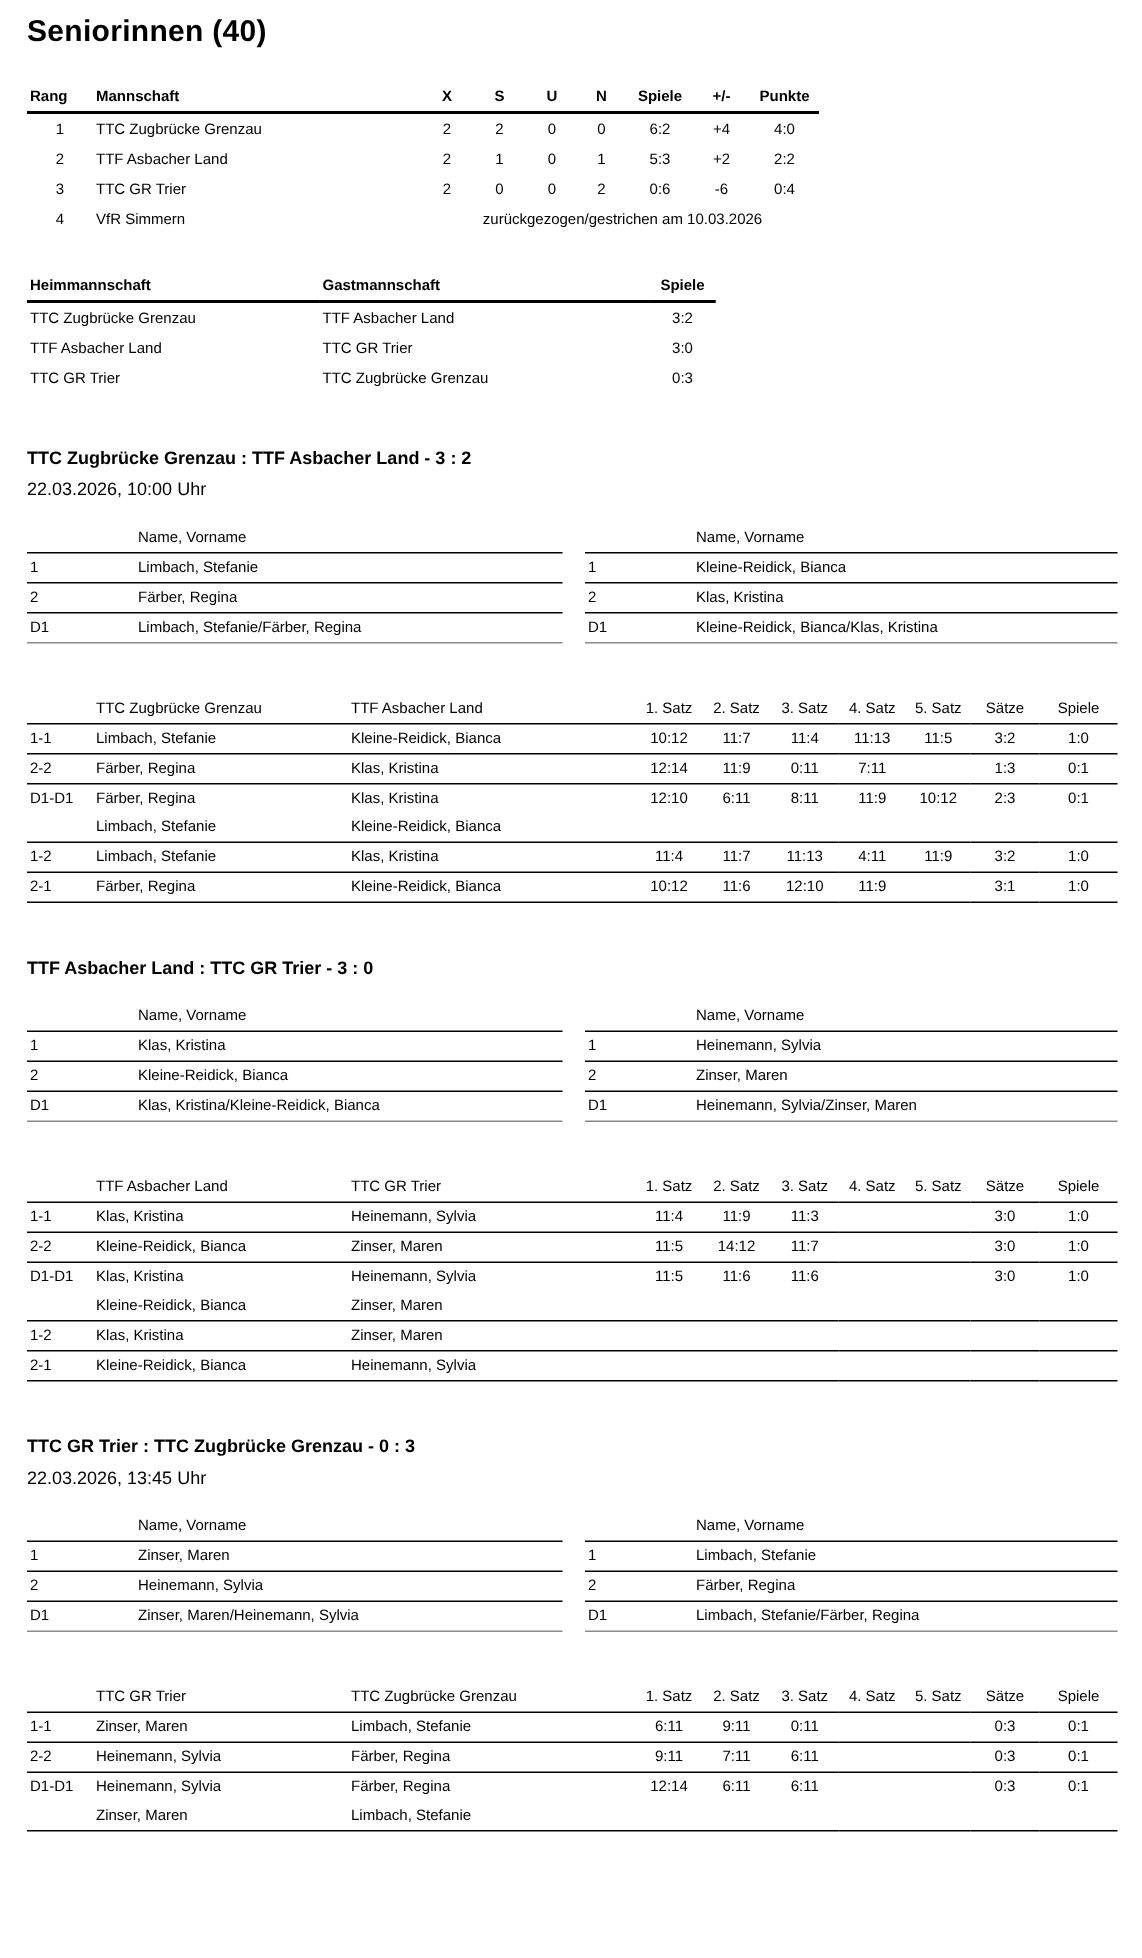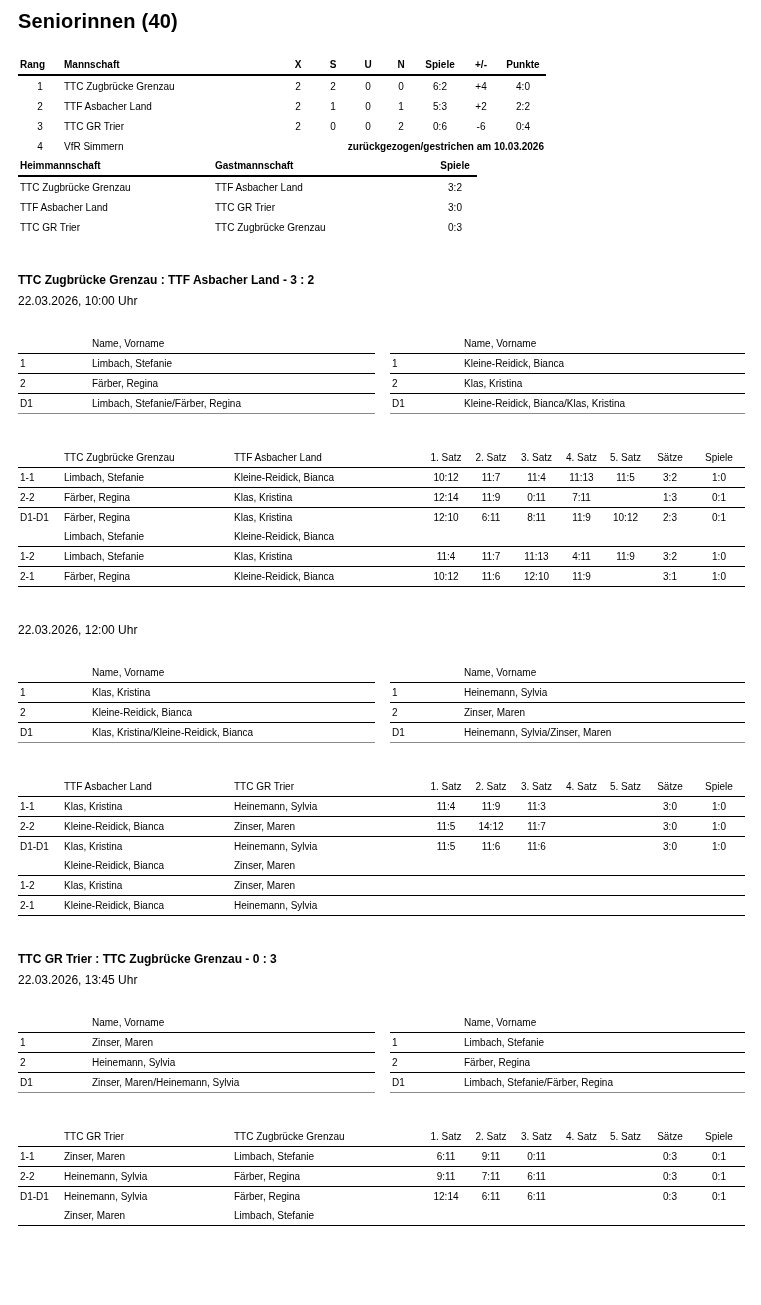--- a/index.html
+++ b/index.html
@@ -15,34 +15,34 @@
 
   table { border-collapse: collapse; table-layout: fixed; font-size: 10px; }
   td, th { padding: 3px 2px; line-height: 13px; vertical-align: top; white-space: nowrap; overflow: hidden; }
   th { text-align: left; font-weight: bold; }
 
   
   .standings { width: 528px; margin-top: 22px; }
   .standings thead tr { border-bottom: 2px solid #000; }
   .standings .c { text-align: center; }
   .standings td { padding-top: 4px; padding-bottom: 3px; }
-  .standings .note { text-align: right; padding-left: 4px; font-weight: bold; }
+  .standings .note { text-align: center; padding-left: 4px; }
 
   
-  .fixtures { width: 459px; }
+  .fixtures { width: 459px; margin-top: 25px; }
   .fixtures thead tr { border-bottom: 2px solid #000; }
   .fixtures .c { text-align: center; }
   .fixtures td { padding-top: 4px; padding-bottom: 3px; }
 
   
   .match { margin-top: 36px; }
   .match-title { font-size: 12px; font-weight: bold; }
   .match-date { font-size: 12px; margin-top: 7px; }
 
-  .lineups { display: flex; margin-top: 26px; }
+  .lineups { display: flex; margin-top: 16px; }
   .lineup { width: 357px; }
   .lineup + .lineup { width: 355px; margin-left: 15px; }
   .lineup tr { border-bottom: 1px solid #000; }
   .lineup thead tr { border-bottom: 1px solid #000; }
   .lineup tr.last { border-bottom: 1px solid #8a8a8a; }
   .lineup th { font-weight: normal; }
 
   .results { width: 727px; margin-top: 34px; }
   .results thead tr { border-bottom: 1px solid #000; }
   .results th { font-weight: normal; }
@@ -311,21 +311,21 @@
               <td class="c">11:9</td>
               <td class="c"></td>
               <td class="c">3:1</td>
               <td class="c">1:0</td>
             </tr>
           </tbody>
       </table>
     </div>
 
     <div class="match">
-      <div class="match-date">22.03.2026, 12:00 Uhr</div>
+      <div class="match-title">TTF Asbacher Land : TTC GR Trier - 3 : 0</div>
 
       <div class="lineups">
         <table class="lineup">
           <colgroup>
               <col style="width:72px">
               <col>
             </colgroup>
           <thead>
             <tr>
               <th></th>

